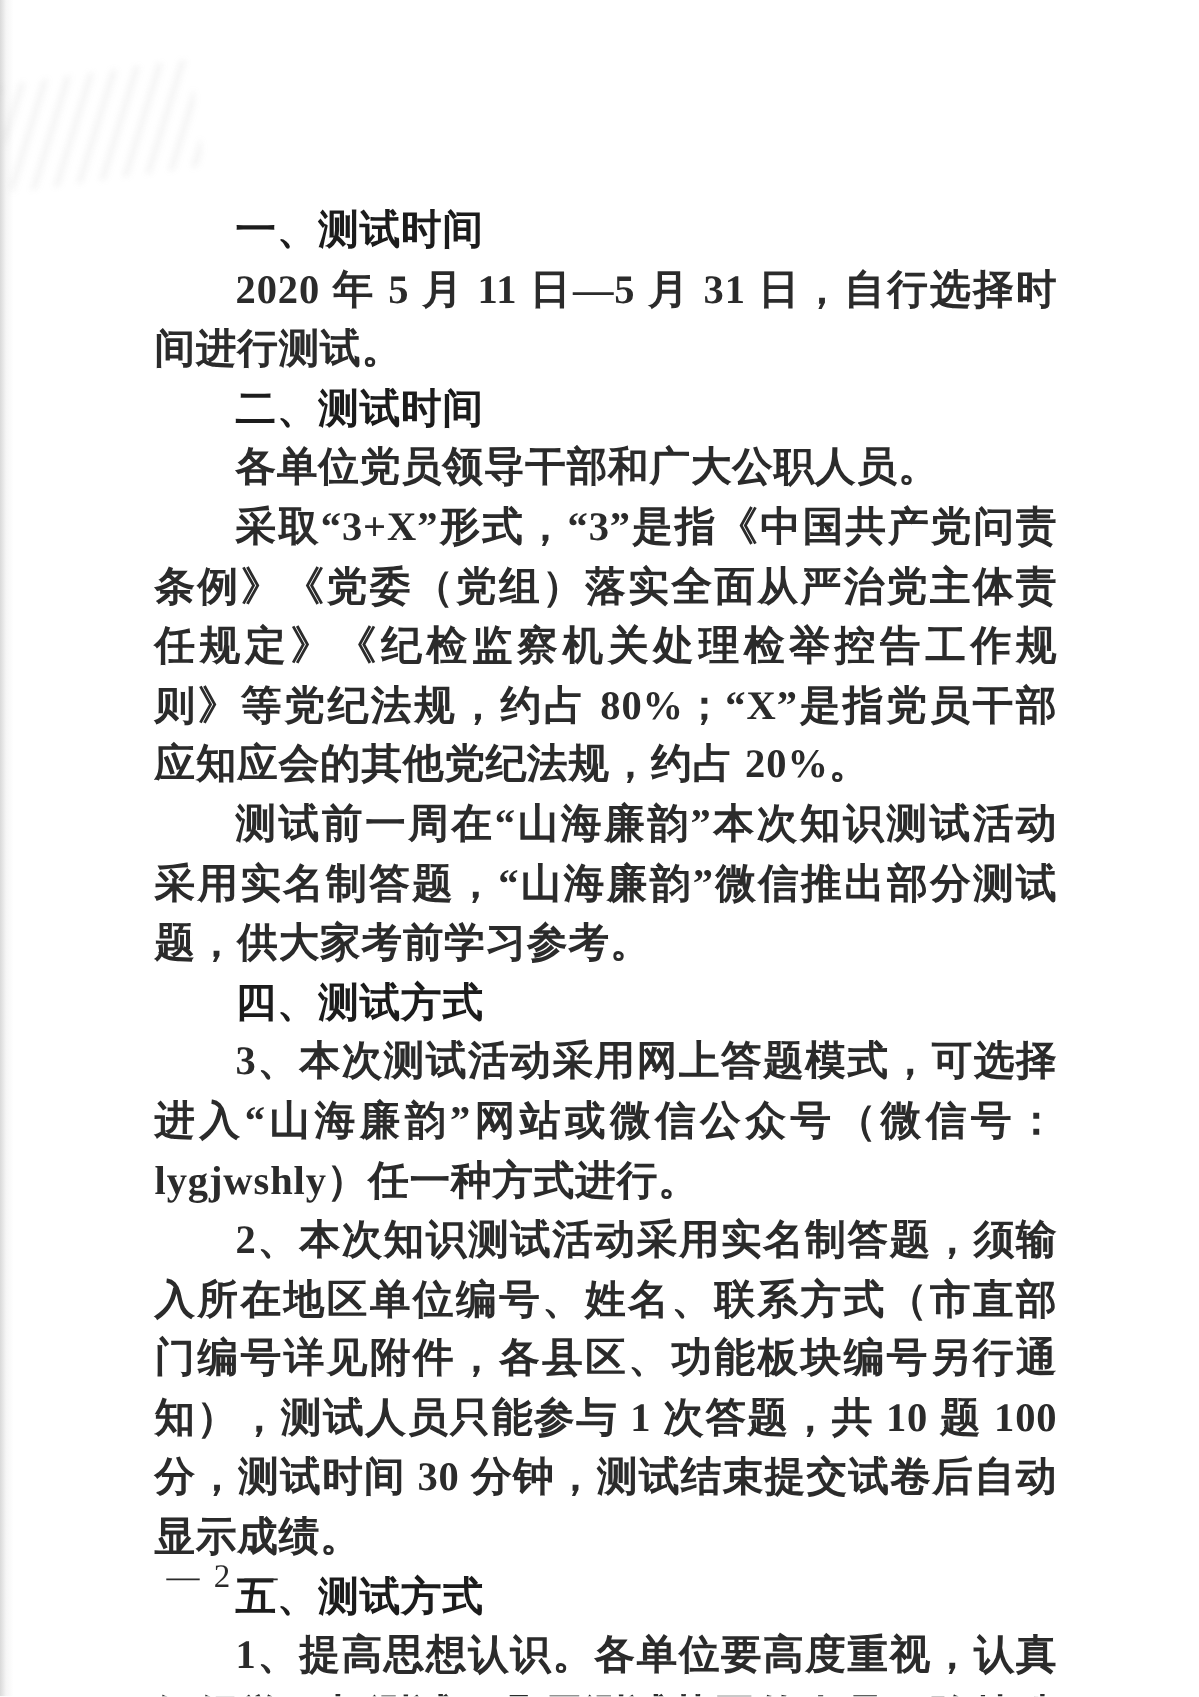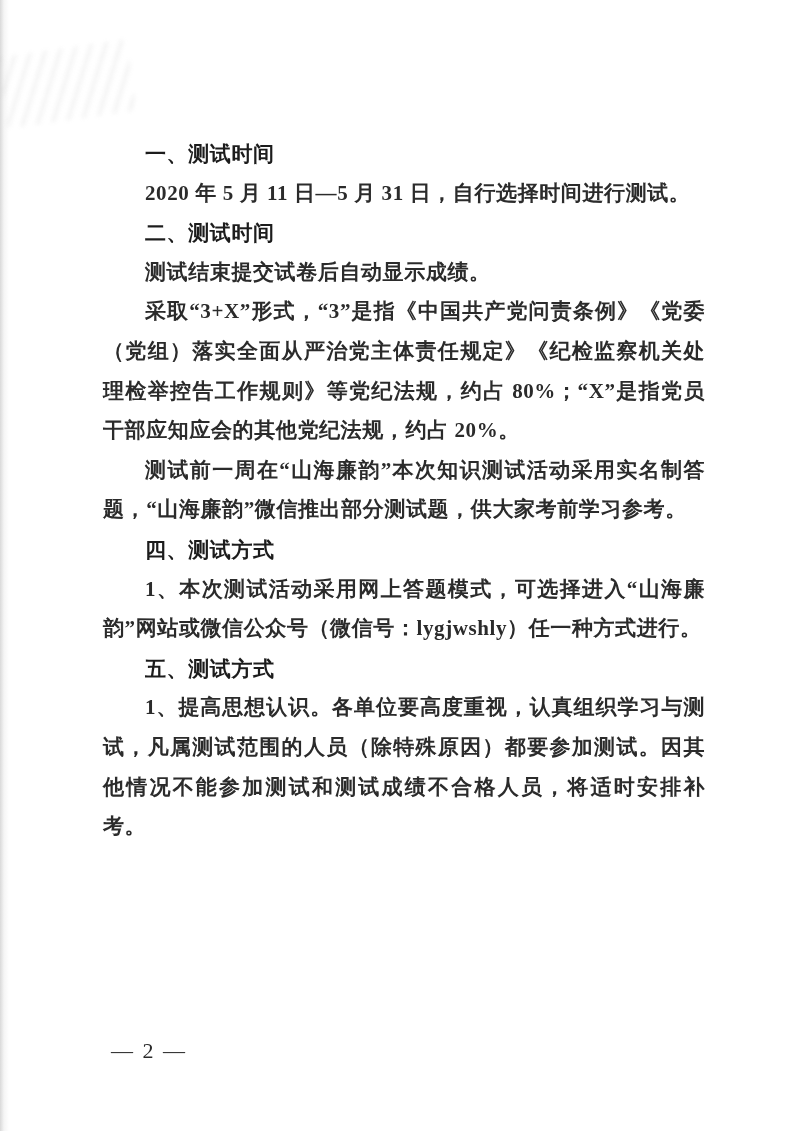--- a/index.html
+++ b/index.html
@@ -48,21 +48,21 @@
     .doc {
       position: absolute;
       left: 103px;
       top: 134px;
       width: 602px;
     }
     .doc .p,
     .doc .h {
       margin: 0;
       padding: 0;
-      font-size: 21px;
+      font-size: 27px;
       line-height: 39.6px;
       text-indent: 2em;
       text-align: justify;
       letter-spacing: 0.6px;
     }
     .doc .p {
       font-family: "Liberation Serif", "DejaVu Serif", serif;
       font-weight: 700;
       color: #2b2b2b;
     }
@@ -87,25 +87,26 @@
 
 <div class="page">
 
   <div class="scan-edge"></div>
   <div class="scan-smudge"></div>
 
   <div class="doc">
     <h2 class="h">一、测试时间</h2>
     <p class="p">2020 年 5 月 11 日—5 月 31 日，自行选择时间进行测试。</p>
     <h2 class="h">二、测试时间</h2>
-    <p class="p">测试结束提交试卷后自动显示成绩。</p>
+    <p class="p">各单位党员领导干部和广大公职人员。</p>
     <p class="p">采取“3+X”形式，“3”是指《中国共产党问责条例》《党委（党组）落实全面从严治党主体责任规定》《纪检监察机关处理检举控告工作规则》等党纪法规，约占 80%；“X”是指党员干部应知应会的其他党纪法规，约占 20%。</p>
     <p class="p">测试前一周在“山海廉韵”本次知识测试活动采用实名制答题，“山海廉韵”微信推出部分测试题，供大家考前学习参考。</p>
     <h2 class="h">四、测试方式</h2>
-    <p class="p">1、本次测试活动采用网上答题模式，可选择进入“山海廉韵”网站或微信公众号（微信号：lygjwshly）任一种方式进行。</p>
+    <p class="p">3、本次测试活动采用网上答题模式，可选择进入“山海廉韵”网站或微信公众号（微信号：lygjwshly）任一种方式进行。</p>
+    <p class="p">2、本次知识测试活动采用实名制答题，须输入所在地区单位编号、姓名、联系方式（市直部门编号详见附件，各县区、功能板块编号另行通知），测试人员只能参与 1 次答题，共 10 题 100 分，测试时间 30 分钟，测试结束提交试卷后自动显示成绩。</p>
     <h2 class="h">五、测试方式</h2>
     <p class="p">1、提高思想认识。各单位要高度重视，认真组织学习与测试，凡属测试范围的人员（除特殊原因）都要参加测试。因其他情况不能参加测试和测试成绩不合格人员，将适时安排补考。</p>
 
   </div>
 
   <div class="page-number">— 2 —</div>
 
 </div>
 
 </body></html>

